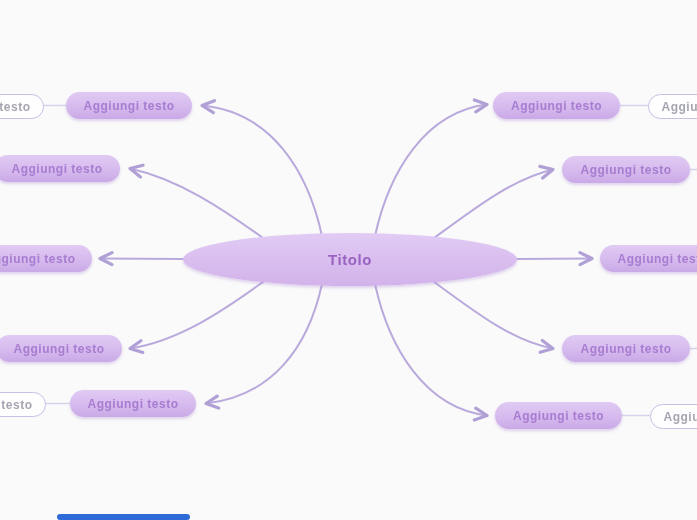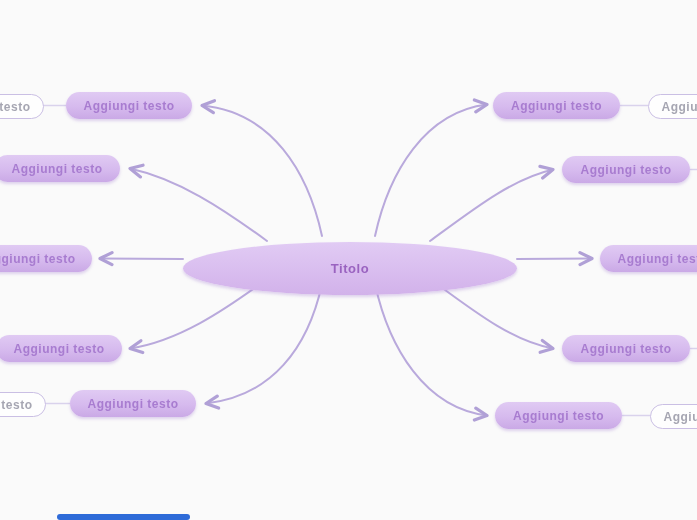--- a/index.html
+++ b/index.html
@@ -14,27 +14,27 @@
     background: #fafafa;
     overflow: hidden;
   }
   svg.wires {
     position: absolute; left: 0; top: 0;
     width: 697px; height: 520px;
     pointer-events: none;
   }
   .center-node {
     position: absolute;
-    left: 183px; top: 242px;
+    left: 183px; top: 233px;
     width: 334px; height: 53px;
     border-radius: 50%;
     background: linear-gradient(180deg, #e1cbf4 0%, #d9bdef 55%, #d2b2ea 100%);
     box-shadow: 0 2px 3px rgba(168, 136, 212, 0.35);
     display: flex; align-items: center; justify-content: center;
-    font-size: 13px; font-weight: bold;
+    font-size: 15px; font-weight: bold;
     letter-spacing: 0.6px;
     color: #9a63c0;
     cursor: pointer;
   }
   .pill {
     position: absolute;
     height: 27px;
     border-radius: 14px;
     background: linear-gradient(180deg, #e0caf3 0%, #d6baee 55%, #caa9e6 100%);
     box-shadow: 0 2px 3px rgba(168, 136, 212, 0.35);

